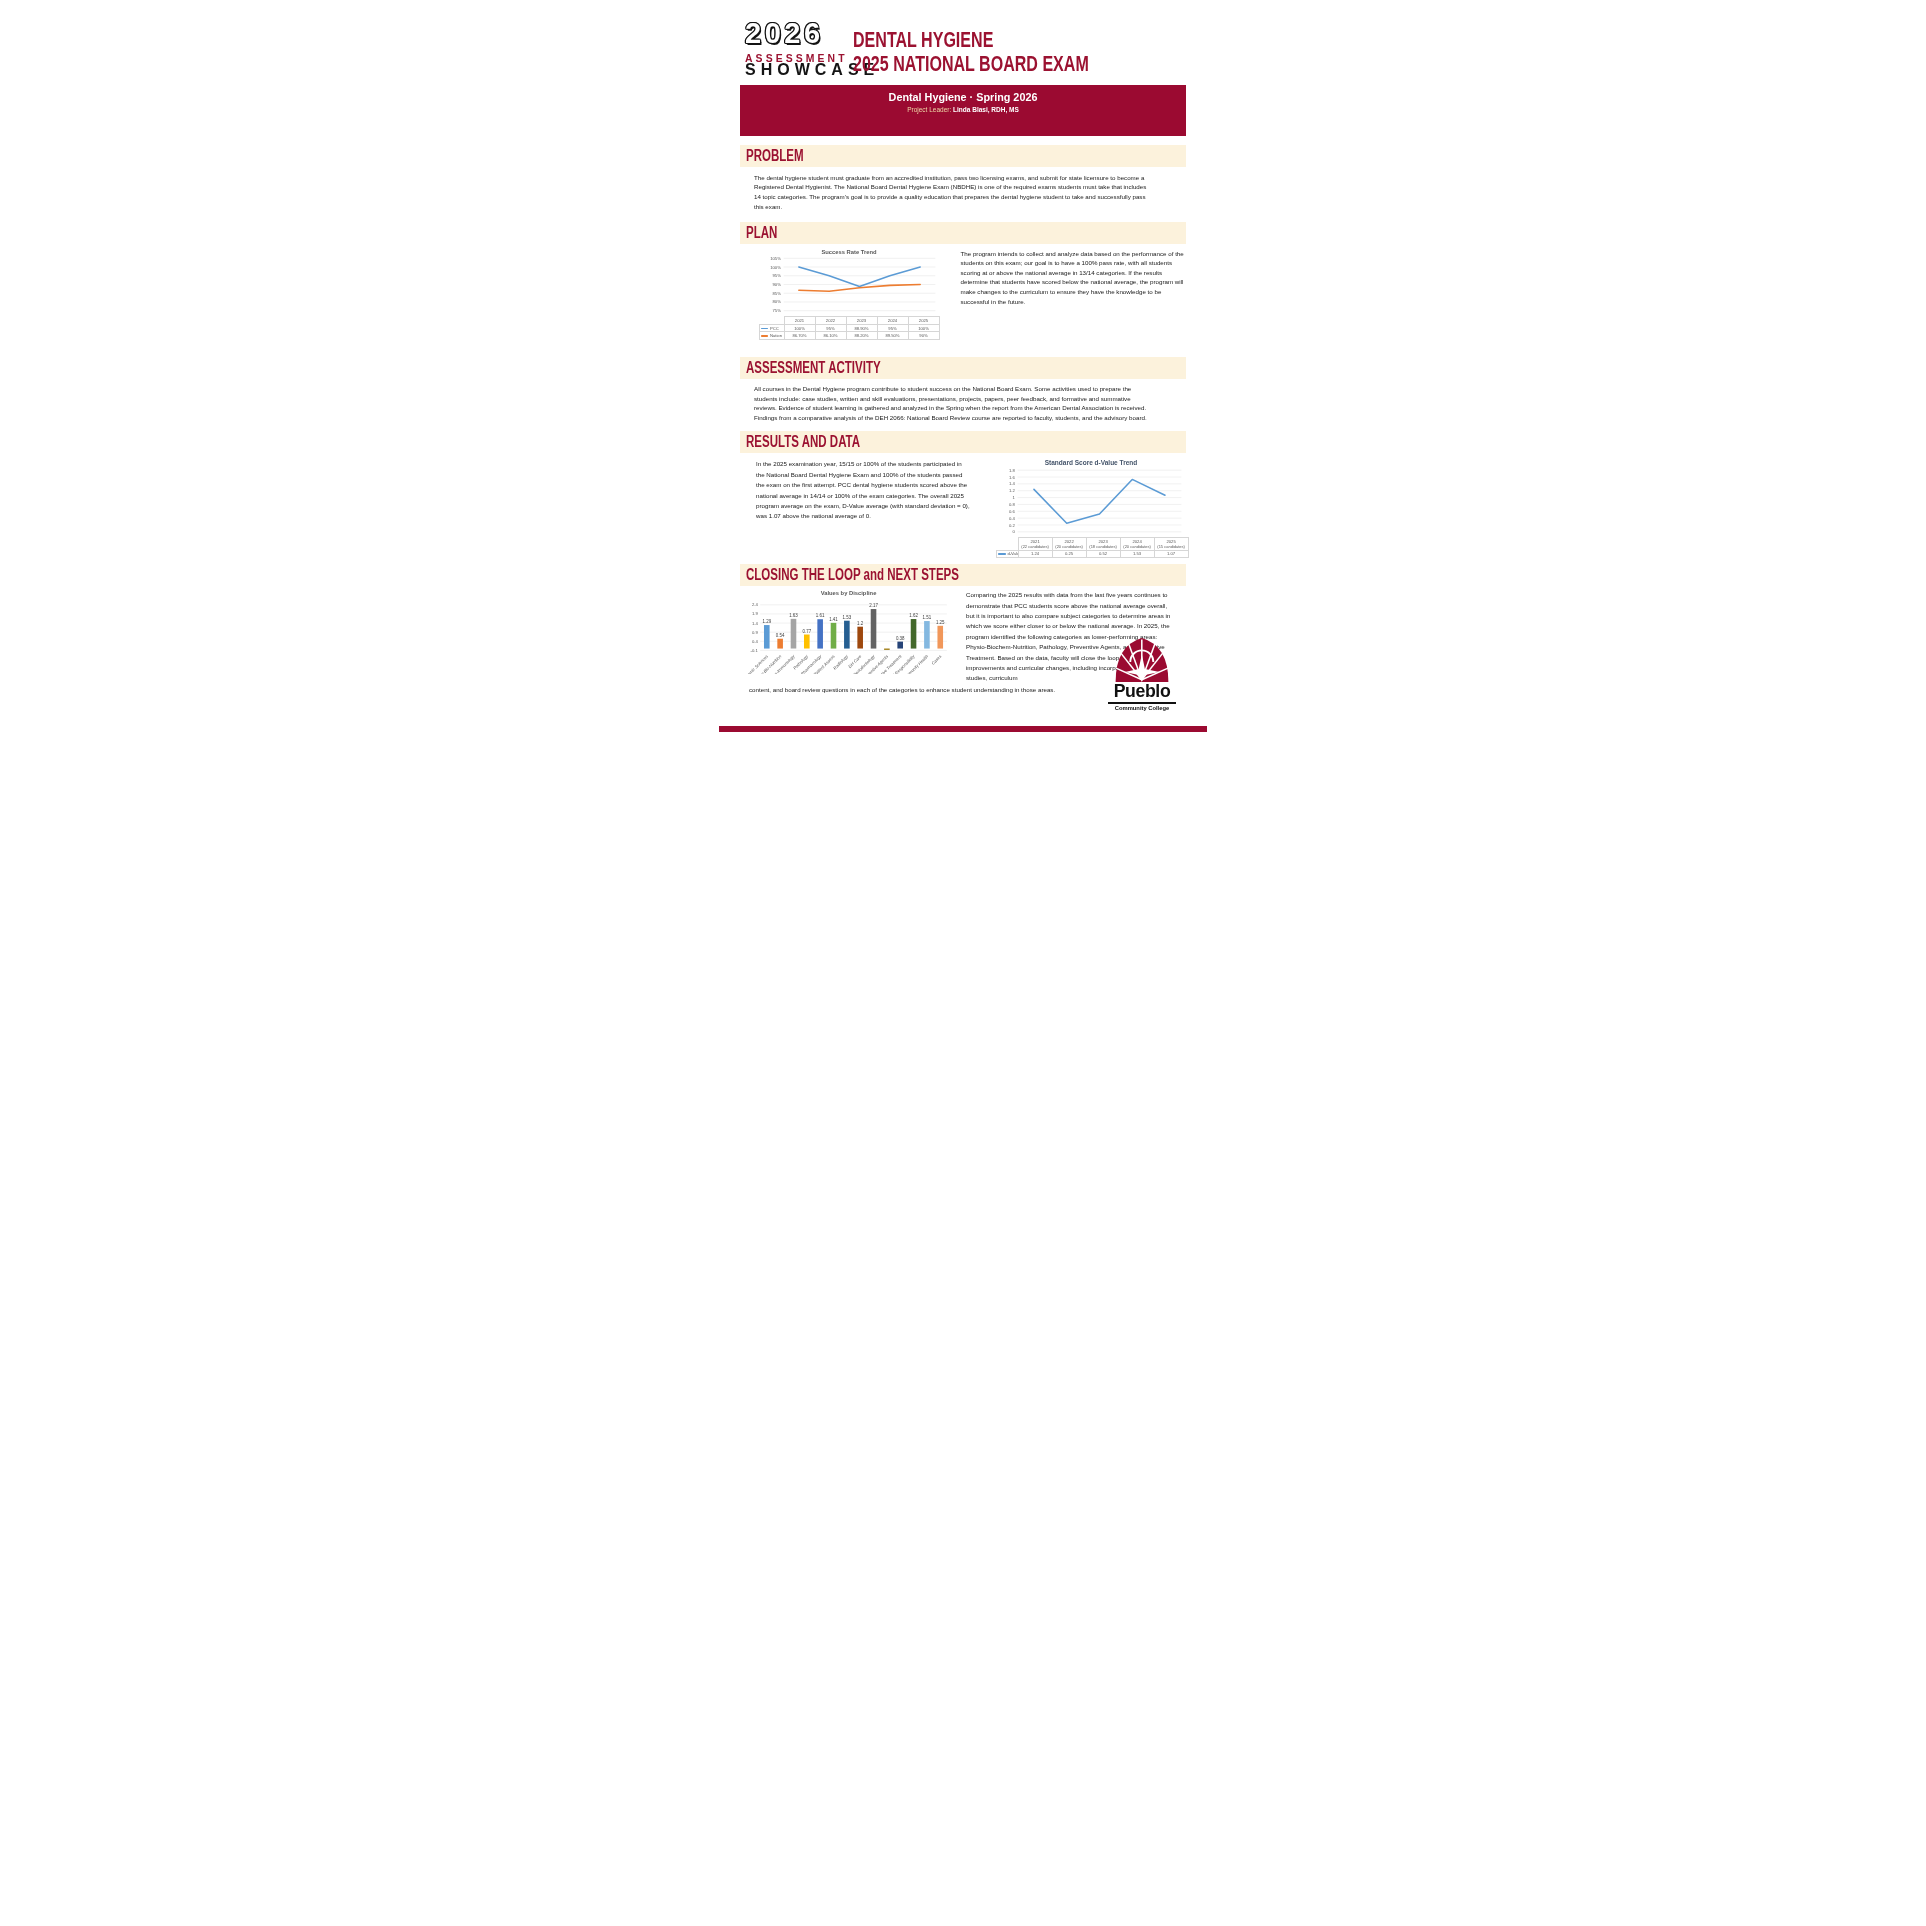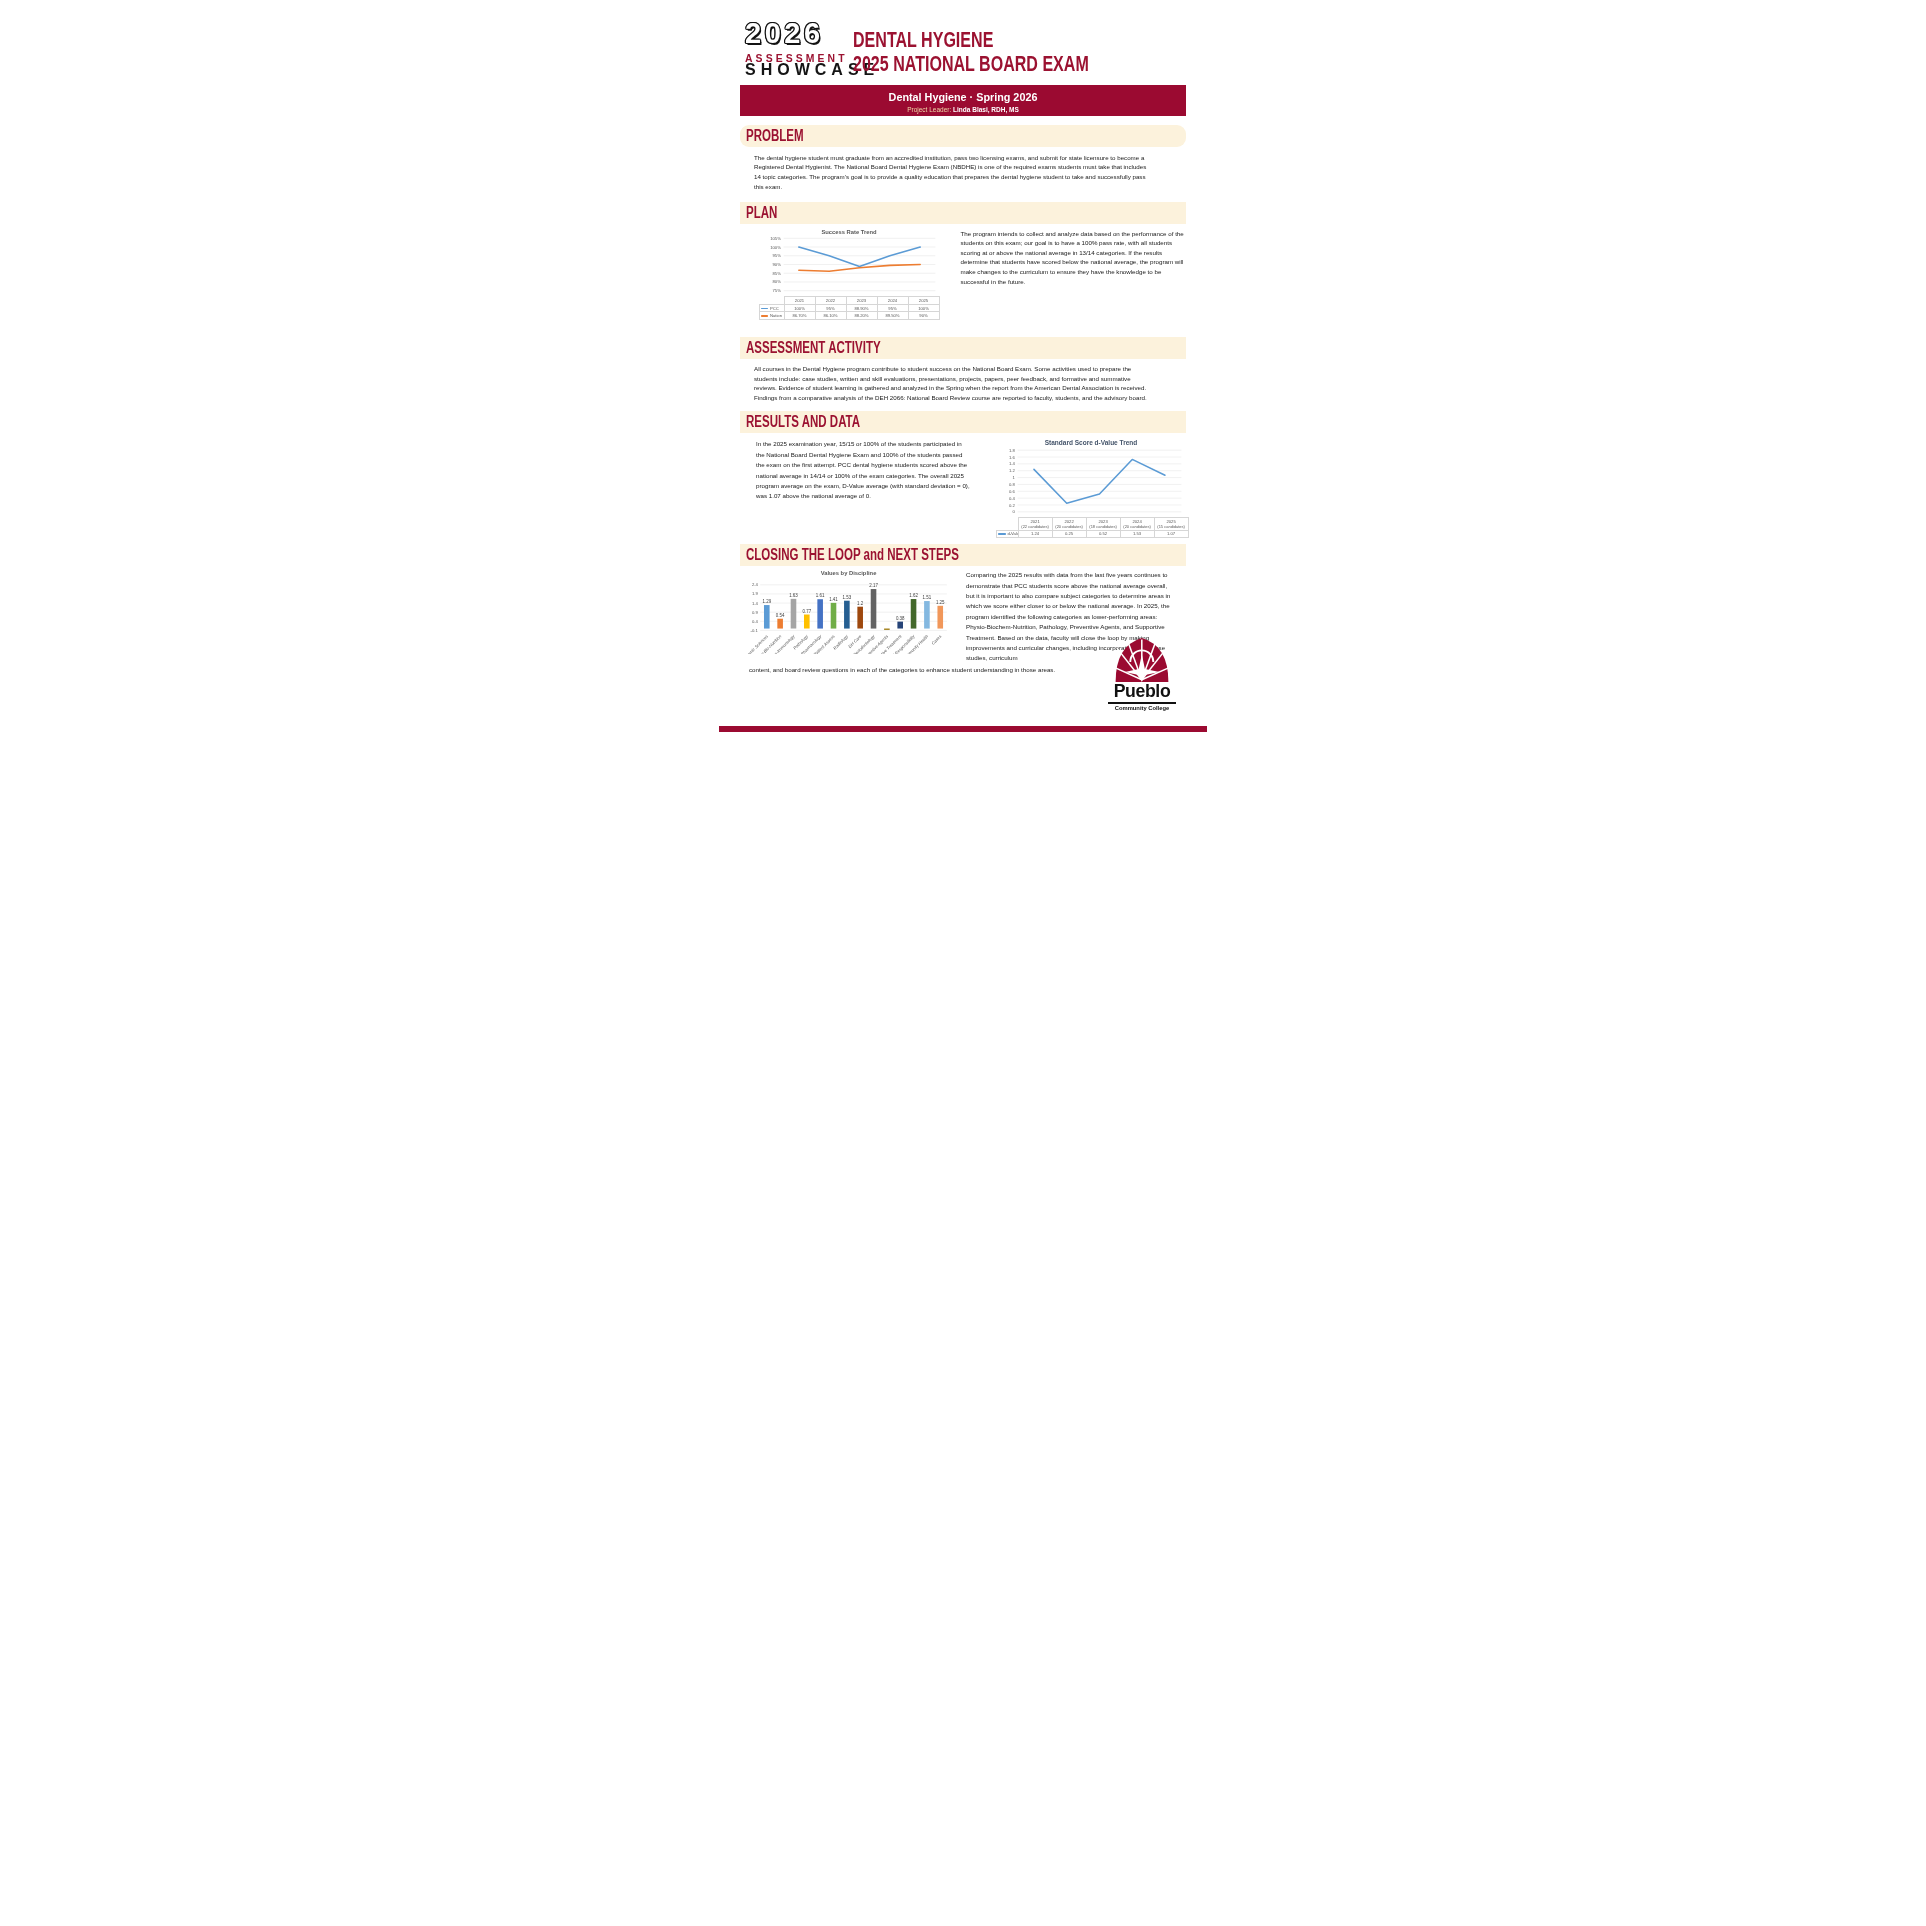--- a/index.html
+++ b/index.html
@@ -12,21 +12,21 @@
   .logo-2026{font-size:29px;line-height:23px;font-weight:700;letter-spacing:3.5px;color:#fff;
     text-shadow:-0.8px -0.8px 0 #141414,0.8px -0.8px 0 #141414,-0.8px 0.8px 0 #141414,0.8px 0.8px 0 #141414,
     -1.2px 0 0 #141414,1.2px 0 0 #141414,0 1.2px 0 #141414,0 -1.2px 0 #141414,1.5px 2.3px 0 #141414;}
   .logo-assessment{margin-top:9px;font-size:10.4px;line-height:10px;font-weight:700;letter-spacing:3.1px;color:#9B1231;}
   .logo-showcase{font-size:16px;line-height:11.6px;font-weight:700;letter-spacing:5px;color:#141414;}
   .title-block{margin-left:11.6px;padding-top:0.8px;color:#9B1231;font-weight:700;}
   .title-line{font-size:22.3px;line-height:24px;white-space:nowrap;}
   .cond{display:inline-block;transform:scaleX(.72);transform-origin:0 50%;letter-spacing:0;}
 
   
-  .banner{margin:9.2px 21px 0 21px;height:31px;background:#9B0A31;color:#fff;text-align:center;}
+  .banner{margin:9.2px 21px 0 21px;height:51px;background:#9B0A31;color:#fff;text-align:center;}
   .banner-line1{padding-top:6.2px;font-size:10.8px;font-weight:700;}
   .banner-line2{margin-top:2.3px;font-size:6.5px;}
   .banner-line2 .lbl{color:#EFD9A7;font-weight:400;}
   .banner-line2 .nm{color:#fff;font-weight:700;}
 
   
   .band{margin:0 21px;height:22px;background:#FCF2DC;display:flex;align-items:center;padding-left:6.2px;box-sizing:border-box;}
   .band h2{margin:0;font-size:16px;line-height:16px;color:#9B1231;font-weight:700;white-space:nowrap;}
 
   .para{font-size:6.2px;line-height:9.6px;color:#202020;}
@@ -34,21 +34,21 @@
   .assessment-para{margin:5.4px 21px 0 35px;width:397px;}
 
   .plan-row{margin:4.6px 21px 0 21px;display:flex;}
   .results-row{margin:6.2px 21px 0 37px;display:flex;}
   .closing-row{margin:4.6px 21px 0 28px;display:flex;}
   .plan-para{margin-left:21px;width:228px;}
   .results-para{width:216px;line-height:10.4px;}
   .closing-para{margin-left:16px;width:206px;line-height:10.4px;}
   .continuation{margin:0.8px 21px 0 30px;width:385px;font-size:6.2px;line-height:9.6px;color:#202020;}
 
-  .mt-problem{margin-top:8.5px;border-radius:9px;}
+  .mt-problem{margin-top:8.5px;}
   .mt-plan{margin-top:10.8px;}
   .mt-assessment{margin-top:17px;}
   .mt-results{margin-top:8.5px;}
   .mt-closing{margin-top:5.4px;}
 
   
   .chart{flex:0 0 auto;}
   .chart-success{width:181px;margin-left:18.5px;}
   .chart-dvalue{width:190px;margin-left:auto;}
   .chart-bars{width:203px;height:84px;overflow:hidden;}

